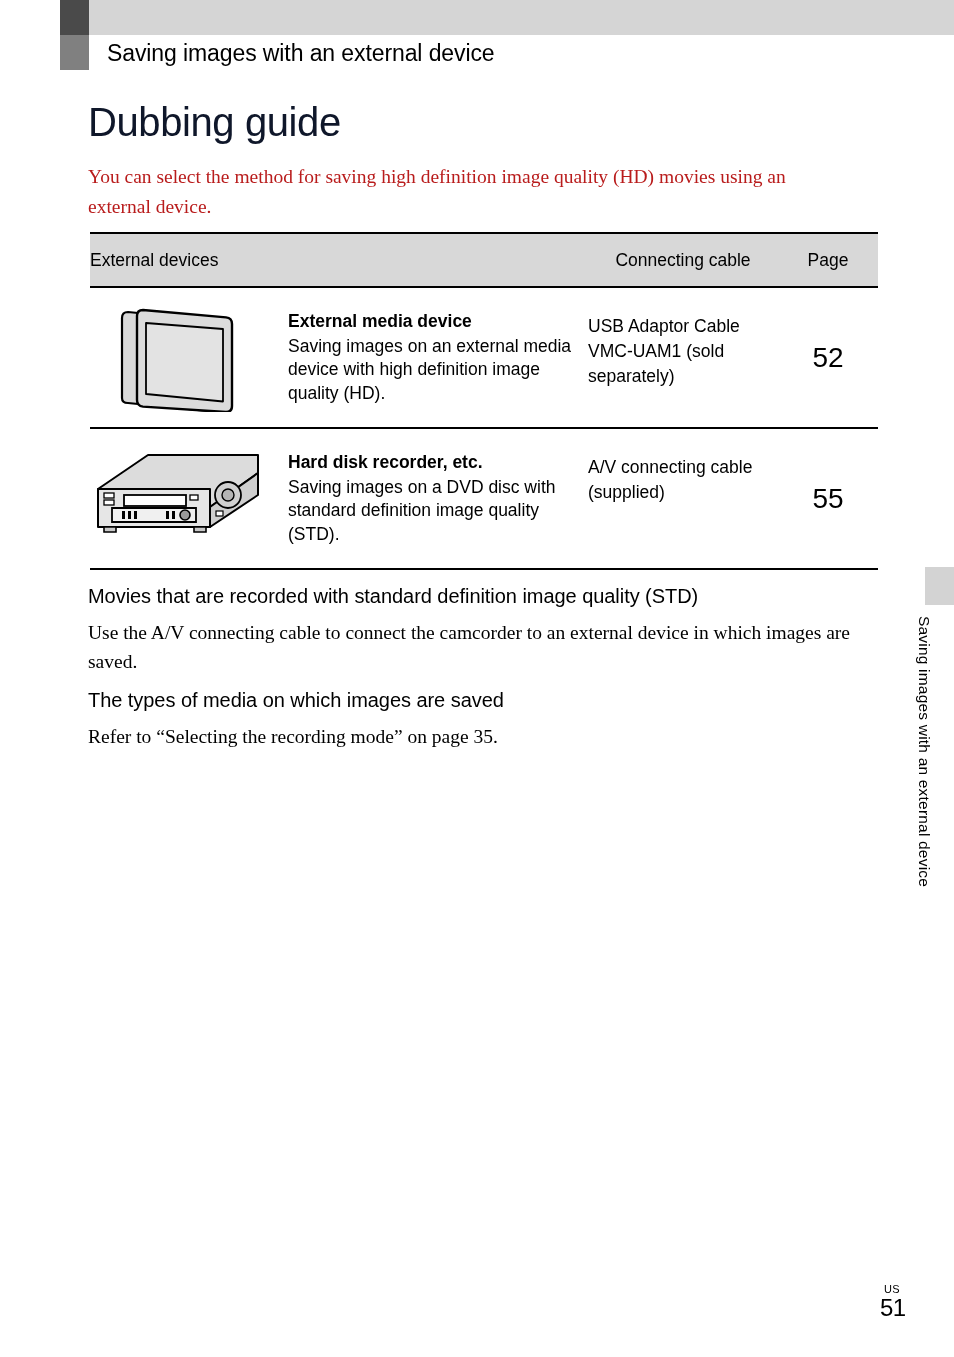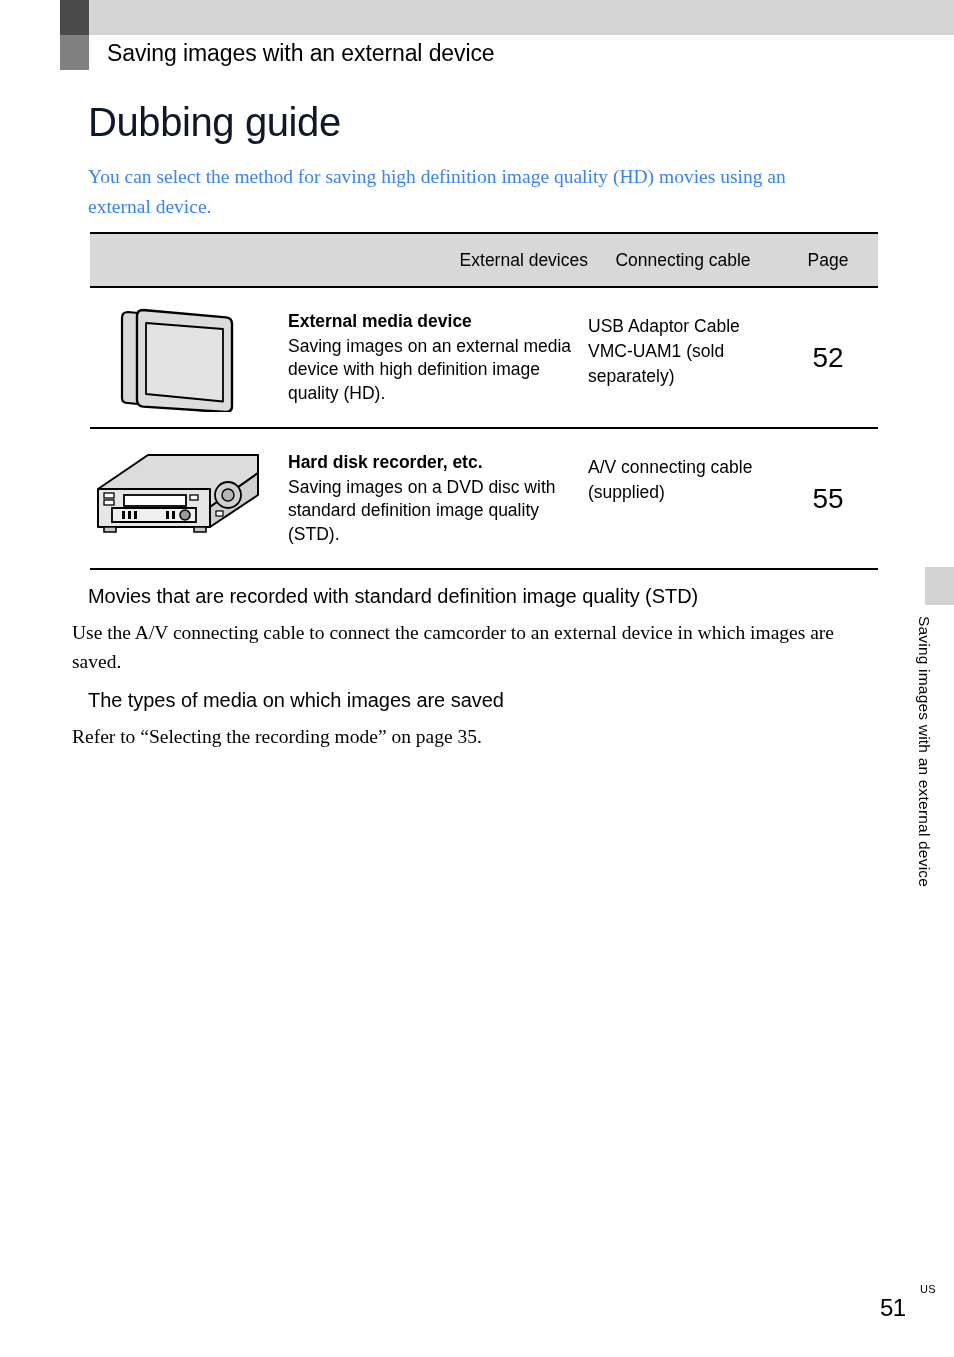--- a/index.html
+++ b/index.html
@@ -68,21 +68,21 @@
   .serif {
     font-family: "Liberation Serif", serif;
   }
   #intro-paragraph {
     position: absolute;
     left: 88px;
     top: 142px;
     width: 760px;
     font-size: 19.5px;
     line-height: 30px;
-    color: #3b82f6;
+    color: #b91c1c;
   }
 
   
   #device-table {
     position: absolute;
     left: 90px;
     top: 232px;
     width: 788px;
   }
   #device-table table {
@@ -98,21 +98,21 @@
     font-size: 17.5px;
     font-weight: 400;
     padding: 0;
     vertical-align: middle;
   }
   .col-icon   { width: 198px; }
   .col-desc   { width: 300px; }
   .col-cable  { width: 190px; }
   .col-page   { width: 100px; }
 
-  th.th-devices { text-align: right; margin-top: 39px; }
+  th.th-devices { text-align: left; margin-top: 39px; }
   th.th-cable   { text-align: center; }
   th.th-page    { }
 
   #device-table tbody td {
     border-bottom: 2px solid #000;
     padding: 0;
     vertical-align: top;
   }
   .cell-icon {
     text-align: center;
@@ -144,21 +144,21 @@
   .section-head {
     position: absolute;
     left: 88px;
     font-size: 20px;
     font-weight: 400;
     letter-spacing: -0.05px;
     white-space: nowrap;
   }
   .section-body {
     position: absolute;
-    left: 72px;
+    left: 88px;
     width: 768px;
     font-size: 19.5px;
     line-height: 29px;
   }
   #std-heading      { top: 585px; text-align: center; }
   #std-body         { top: 618px; }
   #media-heading    { top: 689px; }
   #media-body       { top: 722px; }
 
   
@@ -182,21 +182,20 @@
     letter-spacing: 0.2px;
   }
 
   
   #footer-locale {
     position: absolute;
     left: 884px;
     top: 1283px;
     font-size: 11px;
     letter-spacing: 0.3px;
-    margin-left: 36px;
   }
   #footer-pagenum {
     position: absolute;
     left: 880px;
     top: 1294px;
     font-size: 24px;
     font-weight: 400;
     letter-spacing: -0.5px;
   }
 

